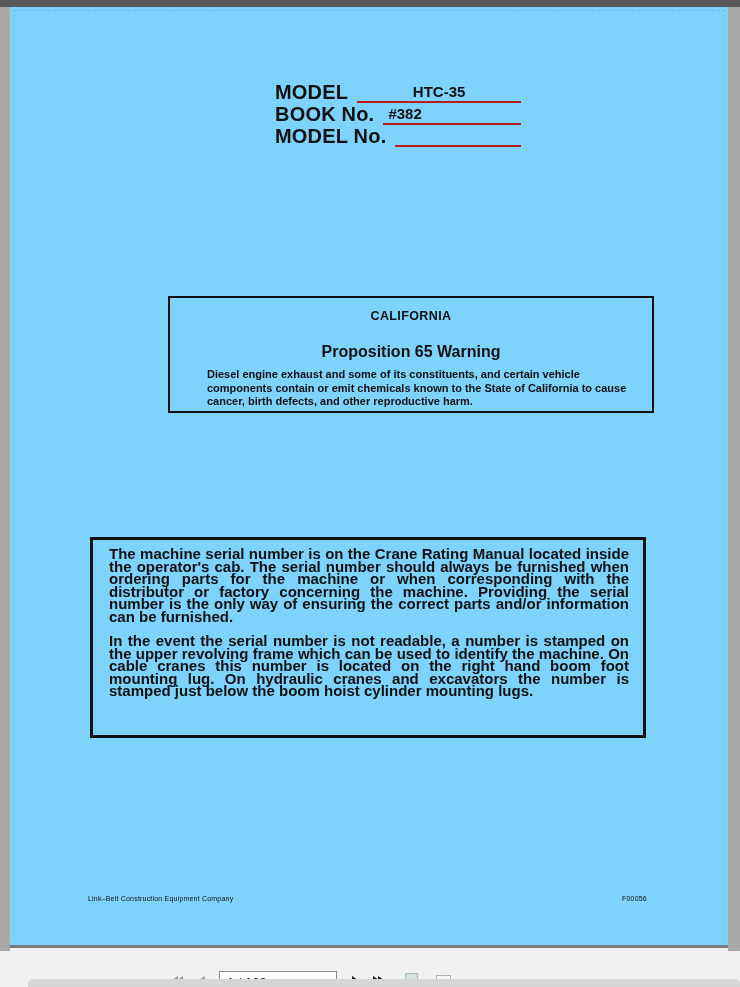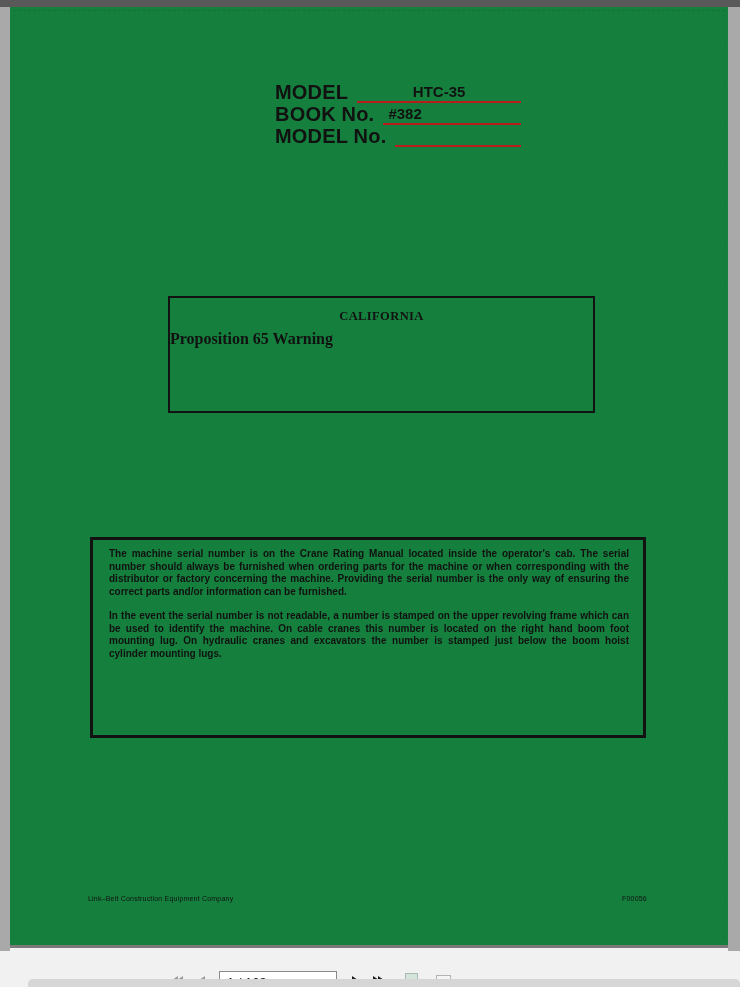--- a/index.html
+++ b/index.html
@@ -6,54 +6,54 @@
   body{
     width:740px;height:987px;position:relative;overflow:hidden;
     background:#f1f1f1;font-family:"Liberation Sans",sans-serif;color:#111;
   }
   
   .top-bar{position:absolute;left:0;top:0;width:740px;height:7px;background:#595959;}
   .side-strip{position:absolute;top:7px;height:944px;background:#a9a9a9;}
   .side-strip.left{left:0;width:10px;}
   .side-strip.right{left:728px;width:12px;}
   .page{
-    position:absolute;left:10px;top:7px;width:718px;height:941px;background:#15803d;
+    position:absolute;left:10px;top:7px;width:718px;height:941px;background:#7dd3fc;
     border-bottom:3px solid #7a7a7a;box-sizing:border-box;
   }
   .page::before{
     content:"";position:absolute;left:3px;right:3px;top:3px;bottom:6px;pointer-events:none;
     border-top:1px dashed rgba(0,0,0,0.10);
     border-left:1px dashed rgba(0,0,0,0.07);
     border-right:1px dashed rgba(0,0,0,0.07);
   }
   
   .doc-header{position:absolute;left:265px;top:74px;width:246px;}
   .hrow{display:flex;align-items:flex-end;height:22px;}
   .hlabel{font-size:20px;font-weight:bold;white-space:nowrap;line-height:22px;letter-spacing:0.2px;}
   .hline{
     flex:1;margin-left:9px;border-bottom:2px solid #b91c1c;
     font-size:15px;font-weight:bold;height:20px;line-height:21px;white-space:nowrap;
   }
   .hrow:nth-child(1) .hline{text-align:center;}
   .hrow:nth-child(2) .hline{padding-left:5px;}
   
   .ca-box{
-    position:absolute;left:158px;top:289px;width:427px;height:117px;
-    border:2px solid #121212;box-sizing:border-box;font-family:Liberation Serif, serif;
+    position:absolute;left:158px;top:289px;width:486px;height:117px;
+    border:2px solid #121212;box-sizing:border-box;font-family:Liberation Sans, sans-serif;
   }
   .ca-title{text-align:center;margin-top:11px;font-size:12.5px;font-weight:bold;letter-spacing:0.4px;}
-  .ca-sub{margin-top:6px;font-size:16px;font-weight:bold;}
+  .ca-sub{text-align:center;margin-top:20px;font-size:16px;font-weight:bold;}
   .ca-body{margin:7px 22px 0 37px;font-size:11px;font-weight:bold;line-height:13.5px;}
   
   .ms-box{
     position:absolute;left:80px;top:530px;width:556px;height:201px;
     border:3px solid #121212;box-sizing:border-box;
   }
   .ms-title{margin:11px 0 0 16px;font-size:23px;font-weight:bold;letter-spacing:-0.3px;}
-  .ms-p{margin:8px 14px 0 16px;font-size:10px;font-weight:bold;line-height:12.5px;text-align:justify;}
+  .ms-p{margin:8px 14px 0 16px;font-size:15px;font-weight:bold;line-height:12.5px;text-align:justify;}
   .ms-p.second{margin-top:12px;}
   
   .f-left{position:absolute;left:78px;top:888px;font-size:7px;letter-spacing:0.2px;}
   .f-right{position:absolute;left:612px;top:888px;font-size:7px;letter-spacing:0.2px;}
   
   .toolbar{position:absolute;left:0;top:951px;width:740px;height:29px;background:#f1f1f1;}
   .pager{position:absolute;left:164px;top:20px;display:flex;align-items:center;font-style:italic;}
   .nav-btn{width:24px;height:22px;display:flex;align-items:center;justify-content:center;cursor:pointer;}
   .tri{width:0;height:0;border-top:6px solid transparent;border-bottom:6px solid transparent;display:inline-block;}
   .tri.l{border-right:9px solid currentColor;}
@@ -99,20 +99,21 @@
     </div>
     <div class="hrow">
       <span class="hlabel">MODEL No.</span>
       <span class="hline"></span>
     </div>
   </div>
 
   <div class="ca-box">
     <div class="ca-title">CALIFORNIA</div>
     <div class="ca-sub">Proposition 65 Warning</div>
+    <div class="ca-body">Diesel engine exhaust and some of its constituents, and certain vehicle components contain or emit chemicals known to the State of California to cause cancer, birth defects, and other reproductive harm.</div>
   </div>
 
   <div class="ms-box">
     <div class="ms-p">The machine serial number is on the Crane Rating Manual located inside the operator's cab. The serial number should always be furnished when ordering parts for the machine or when corresponding with the distributor or factory concerning the machine.  Providing the serial number is the only way of ensuring the correct parts and/or information can be furnished.</div>
     <div class="ms-p second">In the event the serial number is not readable, a number is stamped on the upper revolving frame which can be used to identify the machine.  On cable cranes this number is located on the right hand boom foot mounting lug.  On hydraulic cranes and excavators the number is stamped just below the boom hoist cylinder mounting lugs.</div>
   </div>
 
   <div class="f-left">Link–Belt Construction Equipment Company</div>
   <div class="f-right">F00056</div>
 </div>

